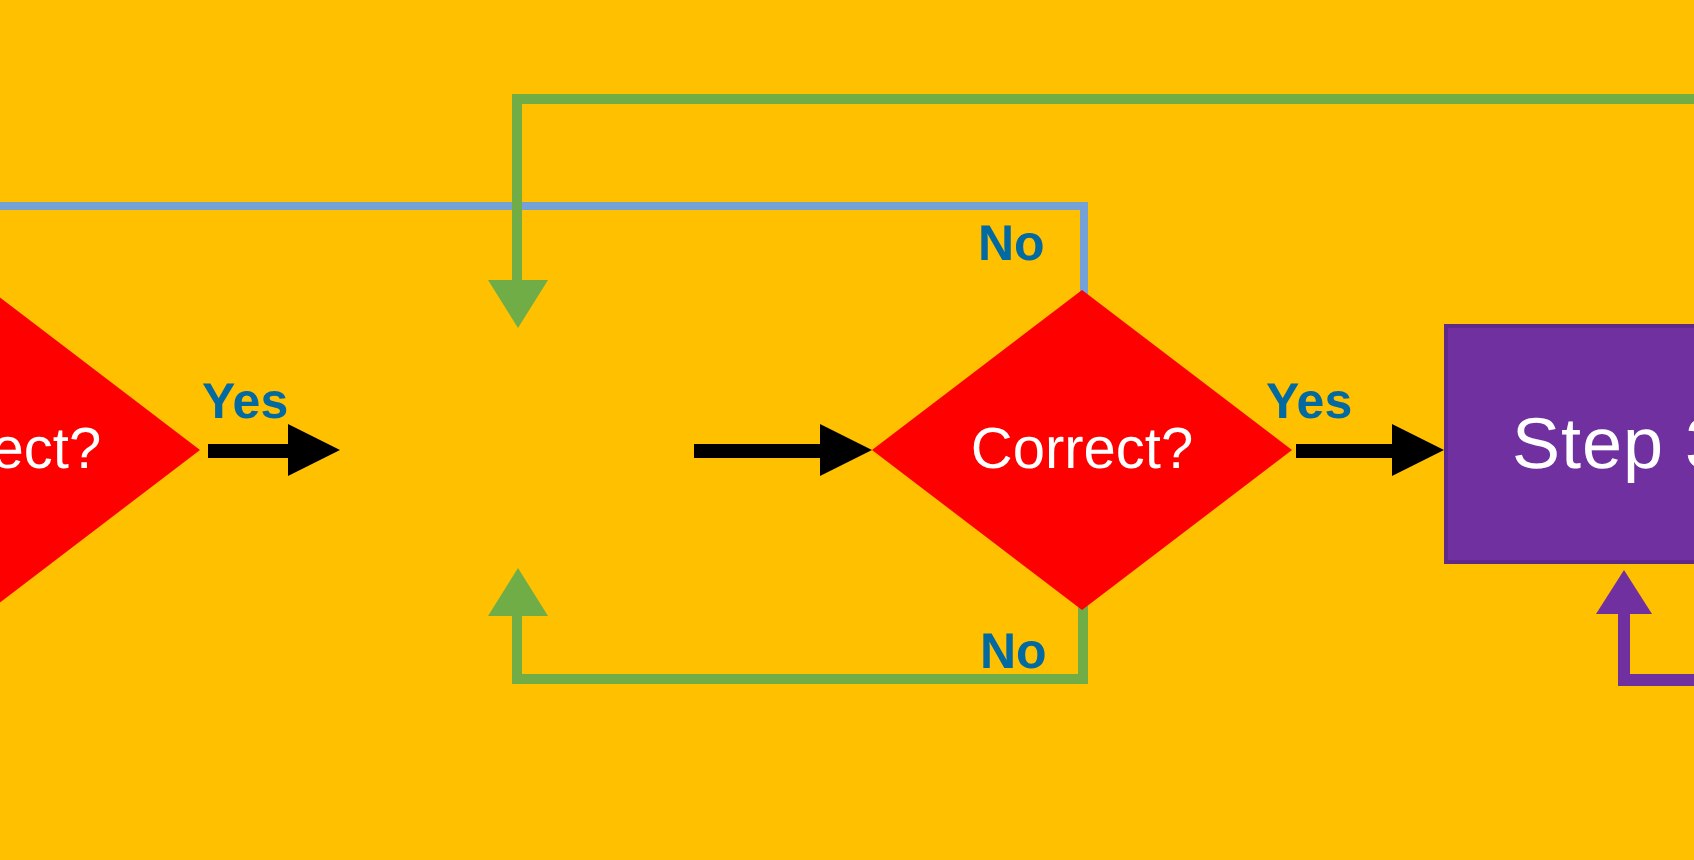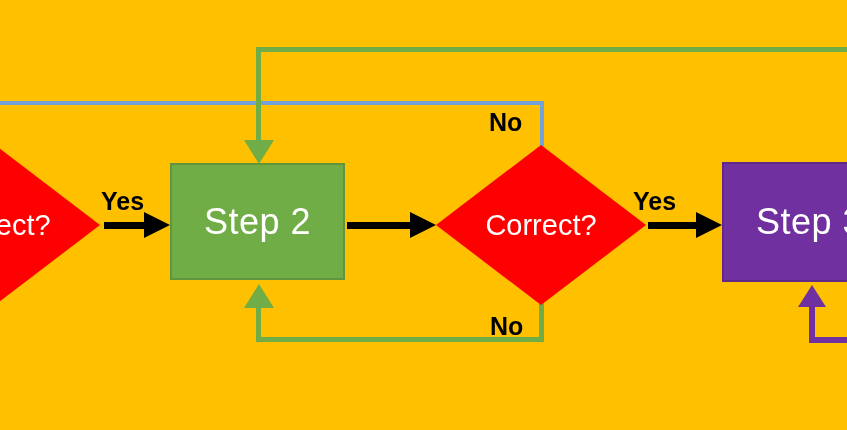--- a/index.html
+++ b/index.html
@@ -32,21 +32,21 @@
   .process.green{background:#70AD47;}
   .process.purple{background:#7030A0;}
   .decision{
     background:#FE0000;
     clip-path:polygon(50% 0%, 100% 50%, 50% 100%, 0% 50%);
     font-size:29px;
   }
   
   .edge-label{
     position:absolute;
-    font-size:25px;font-weight:bold;color:#000000;
+    font-size:25px;font-weight:bold;color:#0369a1;
     line-height:1;white-space:nowrap;
   }
 </style>
 </head>
 <body>
 
 <div id="canvas">
 
   <div class="seg blue" style="left:0;top:101px;width:544px;height:4px;"></div>
   <div class="seg blue" style="left:540px;top:101px;width:4px;height:47px;"></div>
@@ -70,23 +70,20 @@
   <div class="seg black" style="left:347px;top:222px;width:65px;height:7px;"></div>
   <div class="tri right-black" style="left:410px;top:212px;"></div>
 
   <div class="seg black" style="left:648px;top:222px;width:50px;height:7px;"></div>
   <div class="tri right-black" style="left:696px;top:212px;"></div>
 
   <div class="node decision" style="left:-110px;top:145px;width:210px;height:160px;">
     <span>Correct?</span>
   </div>
 
-  <div class="node process green" style="left:170px;top:163px;width:175px;height:117px;">
-    <span>Step 2</span>
-  </div>
 
   <div class="node decision" style="left:436px;top:145px;width:210px;height:160px;">
     <span>Correct?</span>
   </div>
 
   <div class="node process purple" style="left:722px;top:162px;width:175px;height:120px;">
     <span>Step 3</span>
   </div>
 
   <div class="edge-label" style="left:101px;top:189px;">Yes</div>

